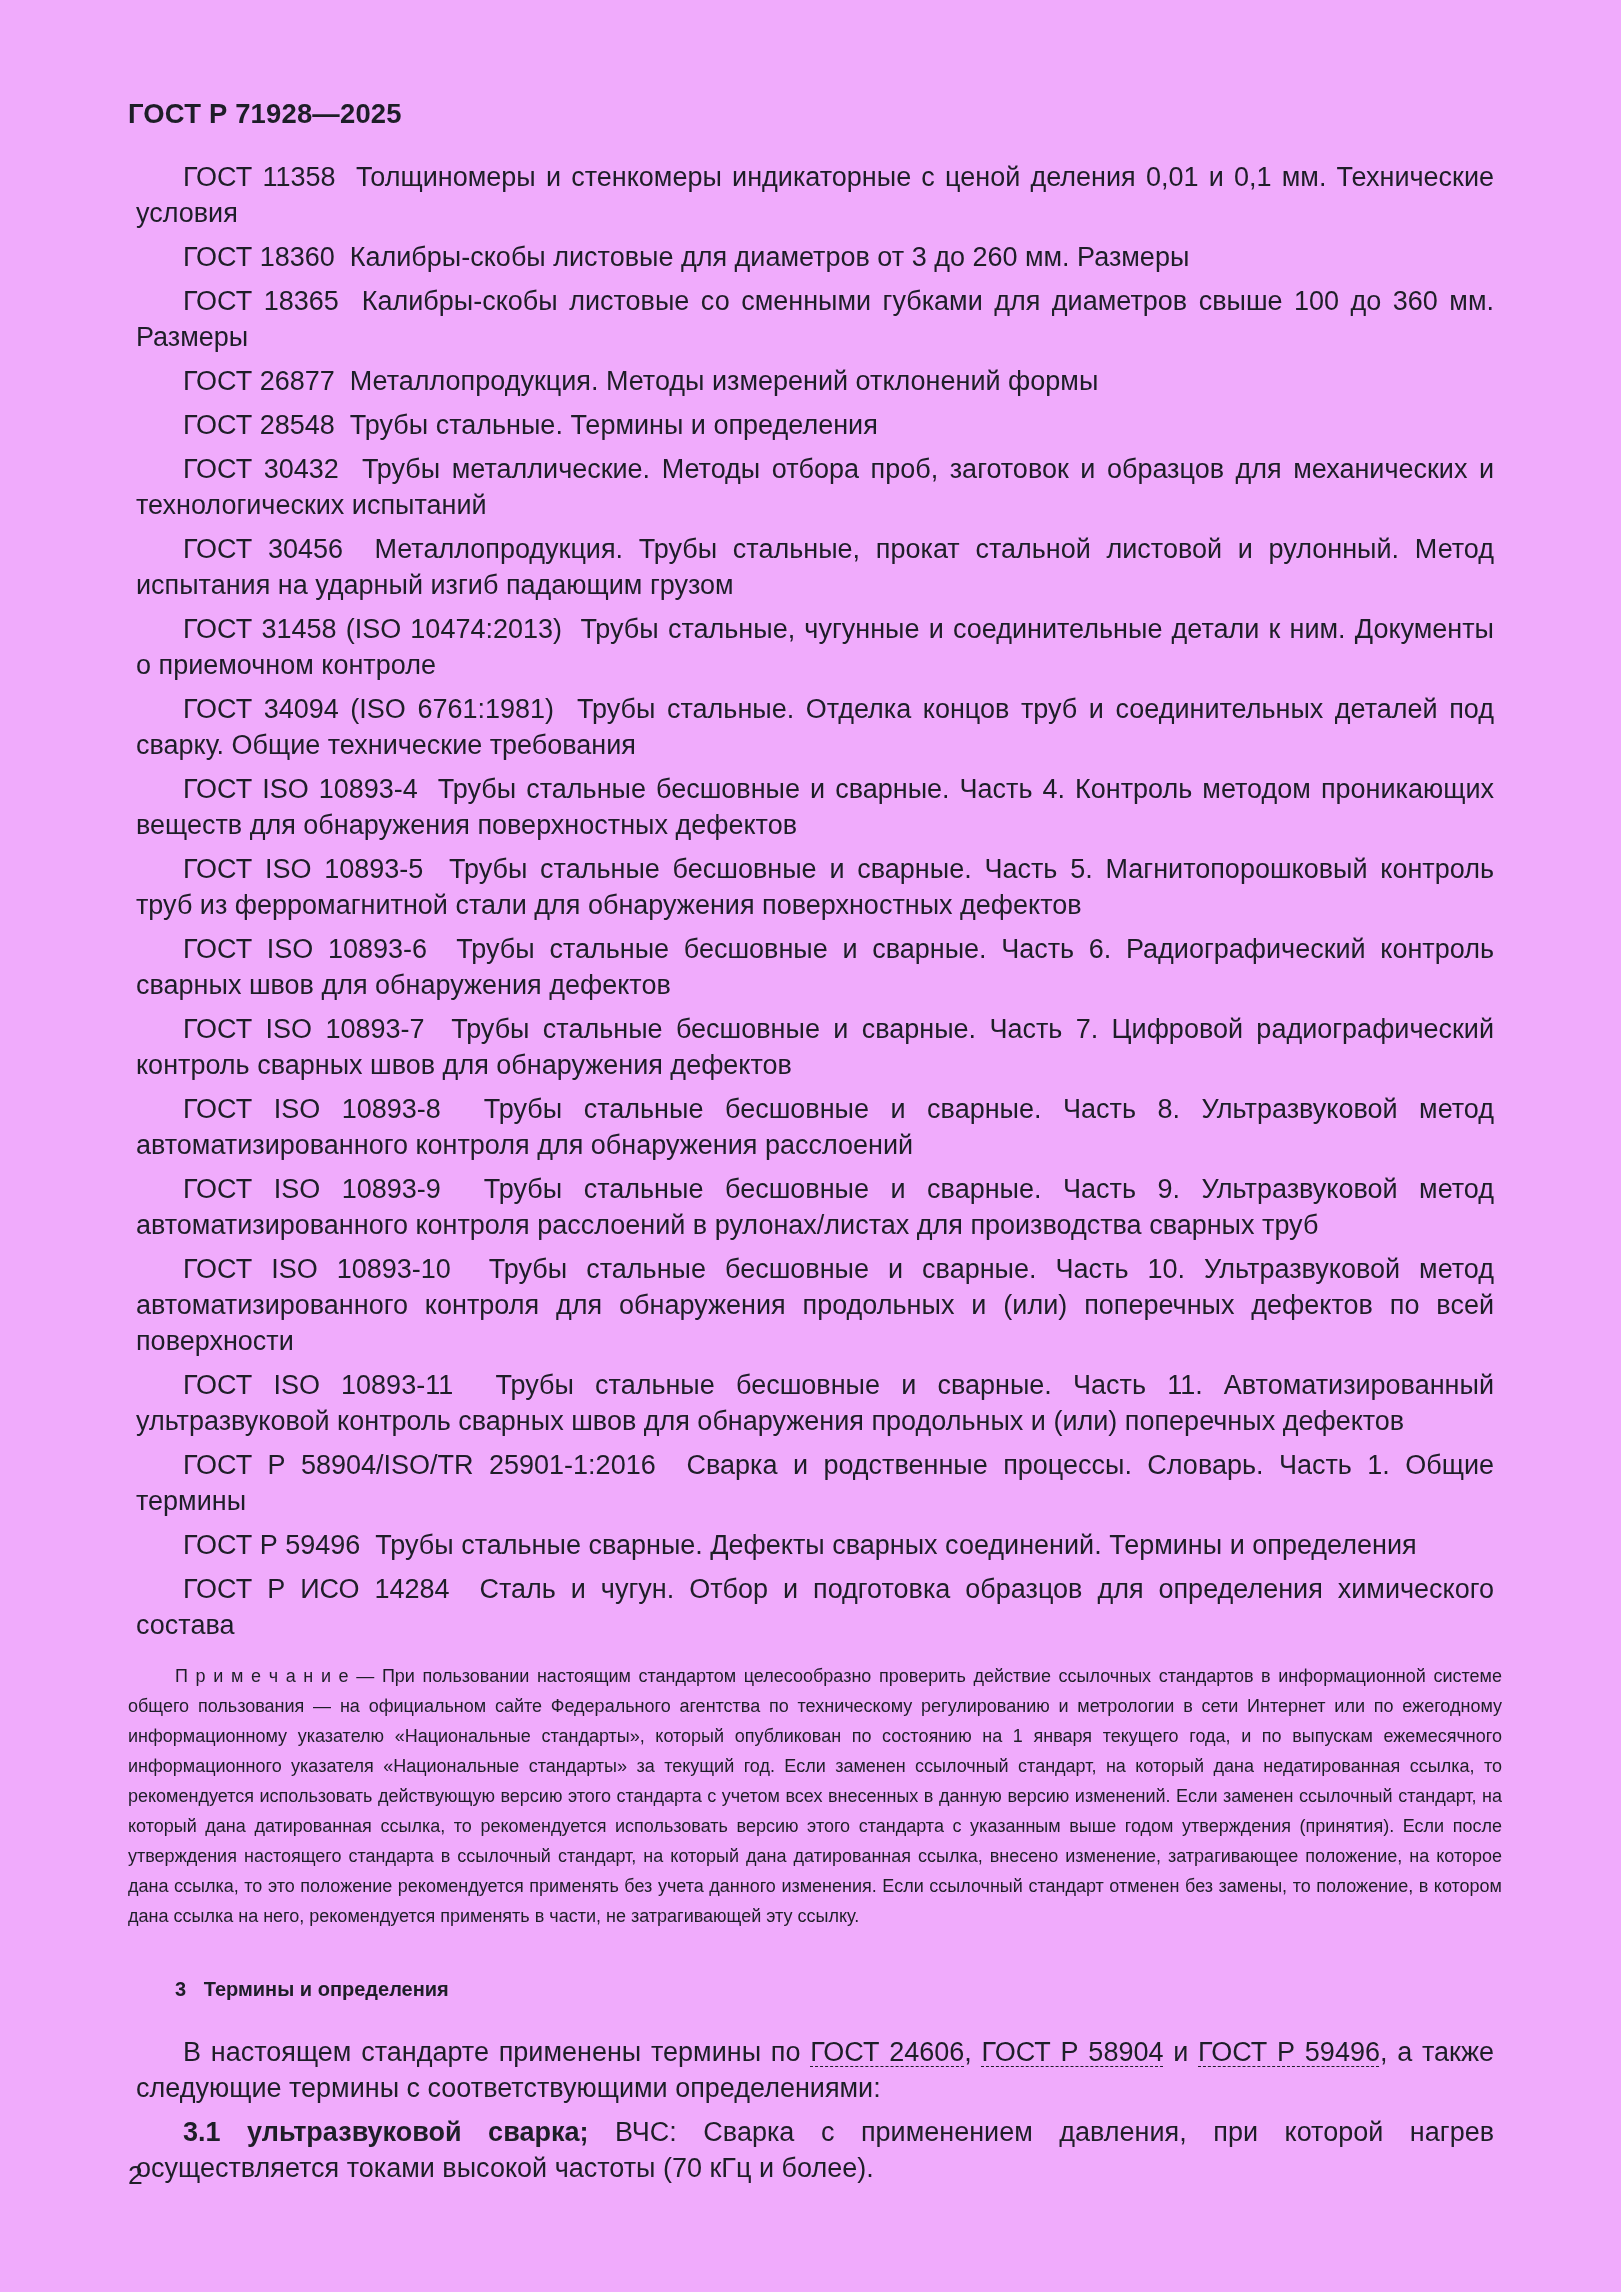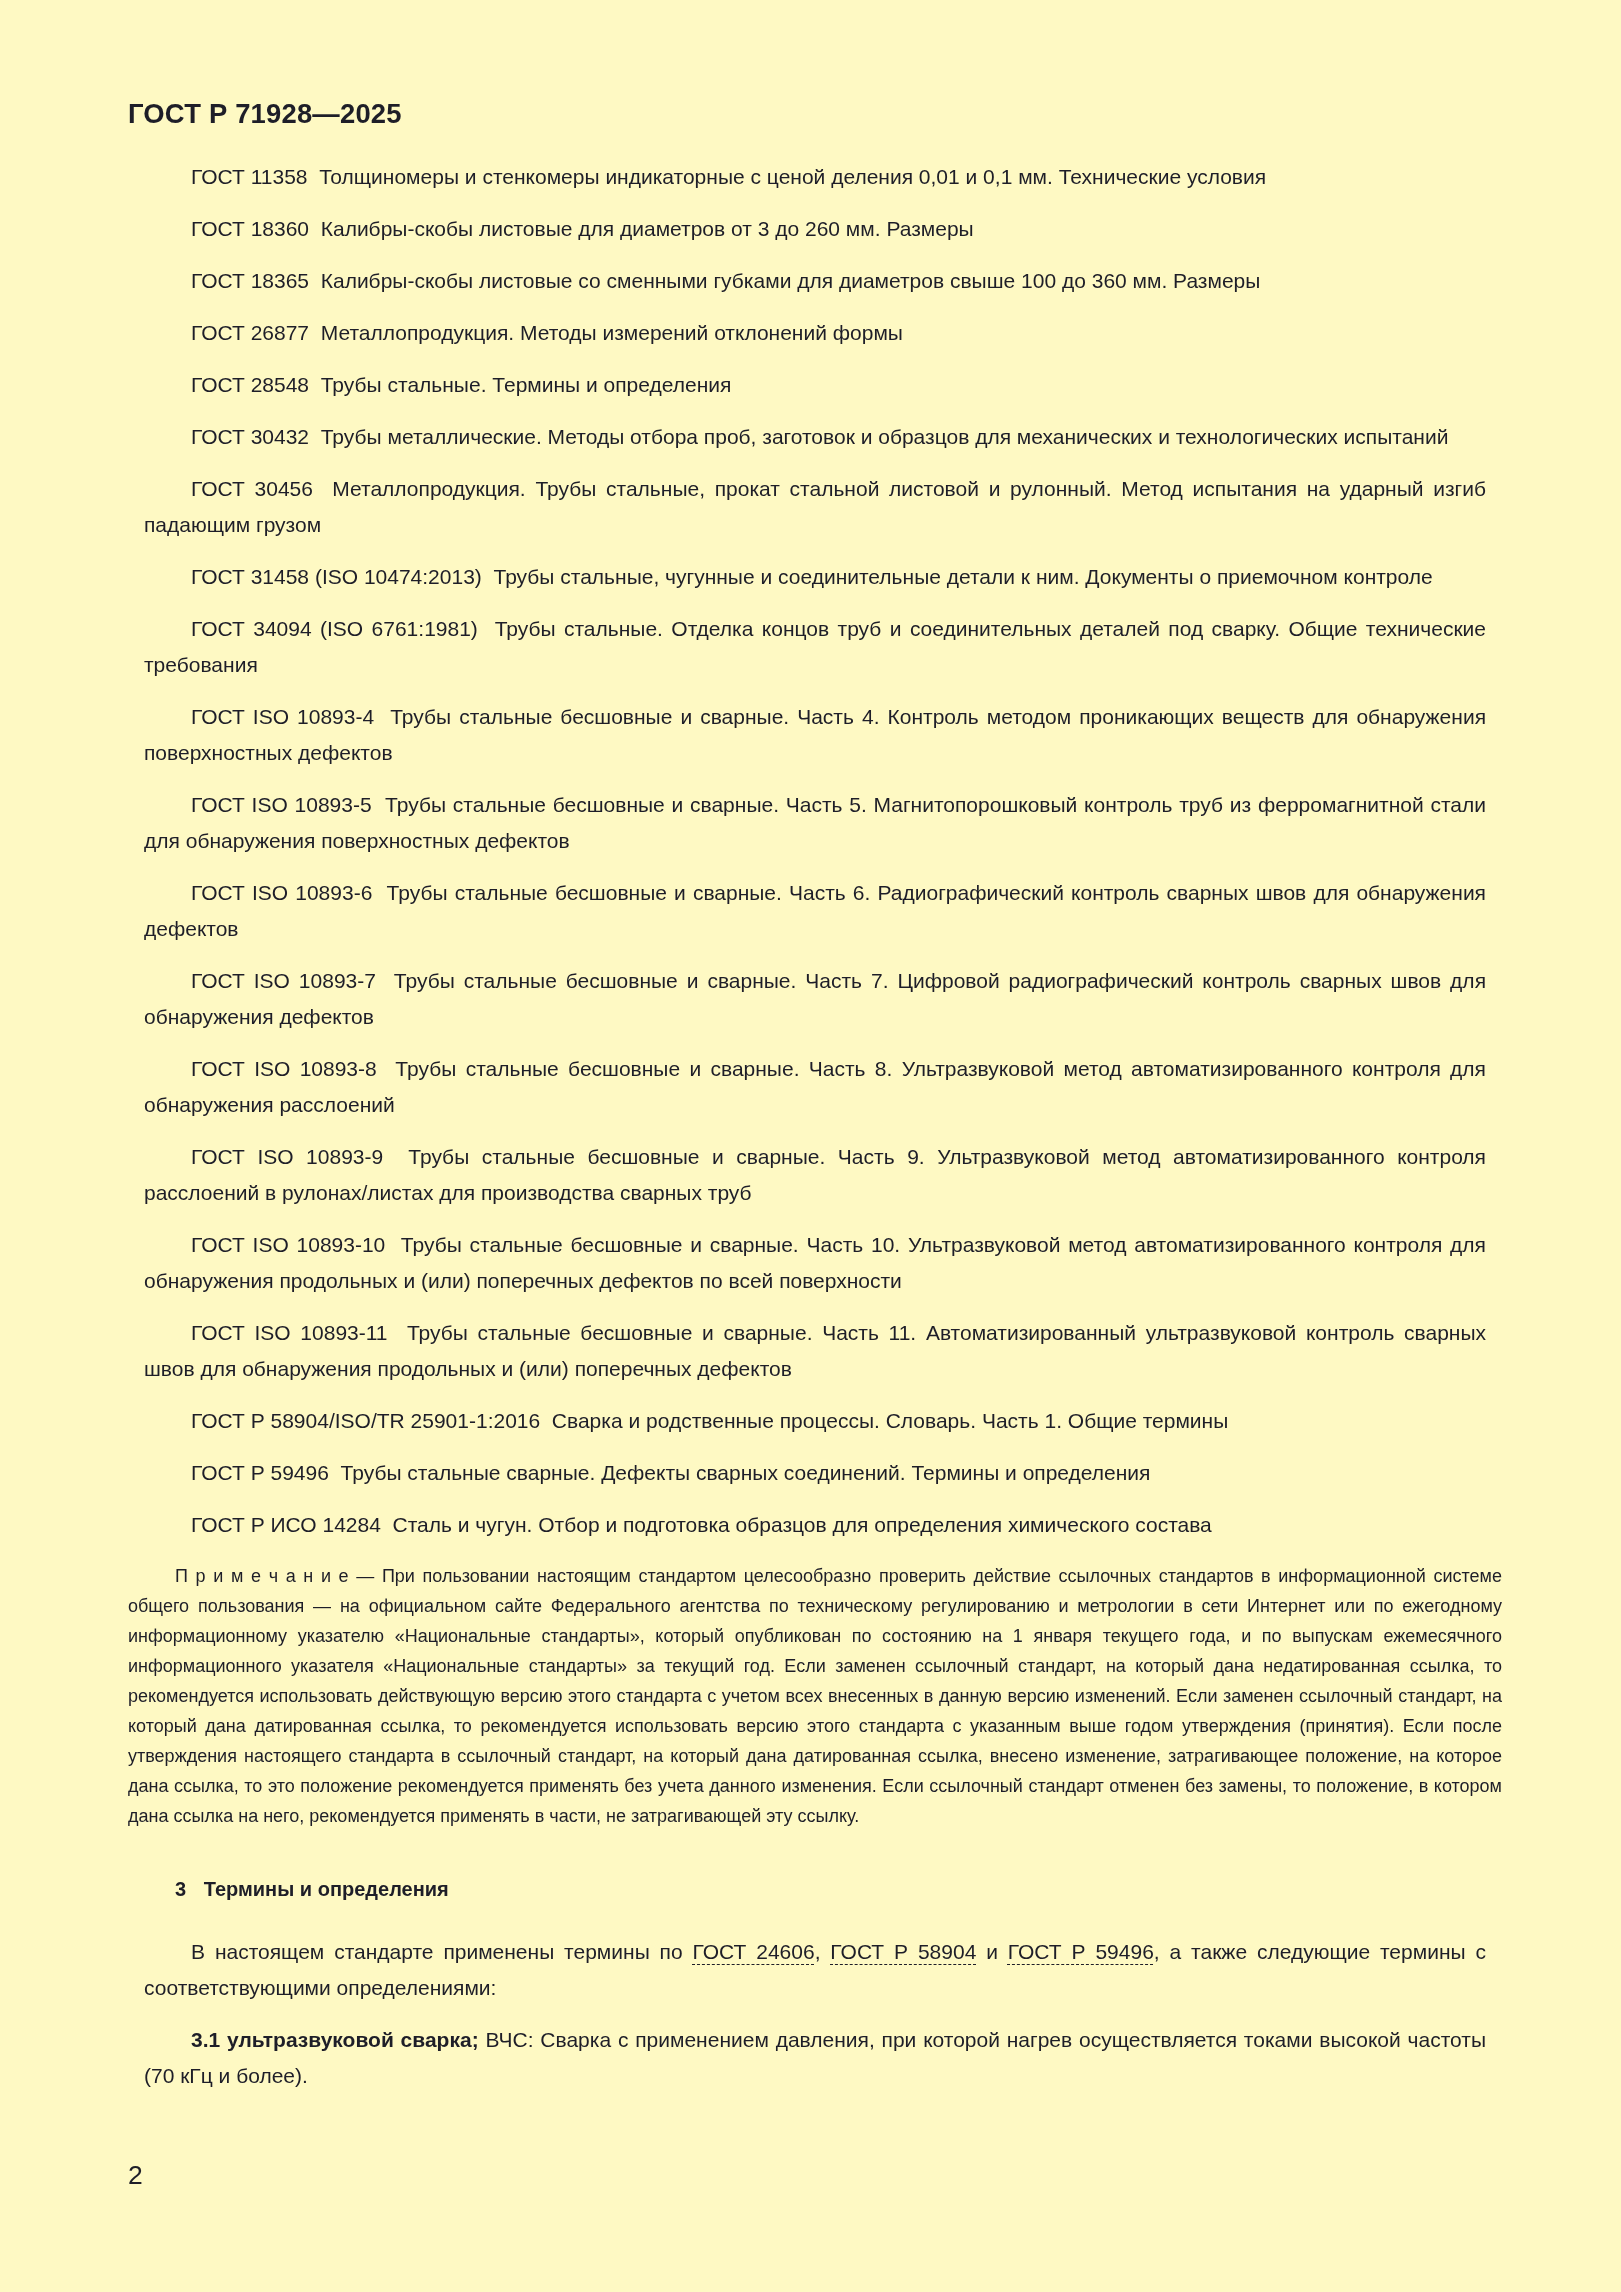--- a/index.html
+++ b/index.html
@@ -6,44 +6,44 @@
   * { box-sizing: border-box; }
   html, body {
     margin: 0;
     padding: 0;
     background: #ffffff;
   }
   .page {
     position: relative;
     width: 1621px;
     height: 2293px;
-    background: #fef9c3;
+    background: #f0abfc;
     color: #1e1e28;
     font-family: "Liberation Sans", sans-serif;
     overflow: hidden;
     padding-left: 19px;
   }
   .content {
     position: absolute;
     left: 128px;
     top: 98px;
     width: 1374px;
   }
   .doc-header {
     font-weight: bold;
     font-size: 27.4px;
     margin: 0 0 29px 0;
     letter-spacing: 0.2px;
   }
   .body-p {
-    font-size: 21px;
+    font-size: 27px;
     line-height: 36px;
     text-align: justify;
     text-indent: 47px;
-    margin: 16px;
+    margin: 8px;
   }
   .note {
     font-size: 18px;
     line-height: 30px;
     text-align: justify;
     text-indent: 47px;
     margin: 17.6px 0 0 0;
   }
   .section-heading {
     font-size: 20px;

